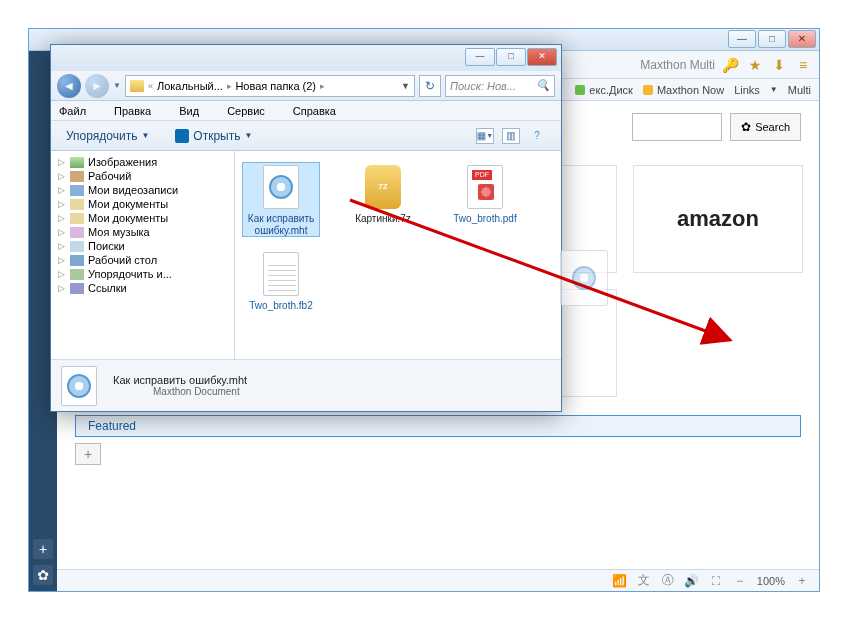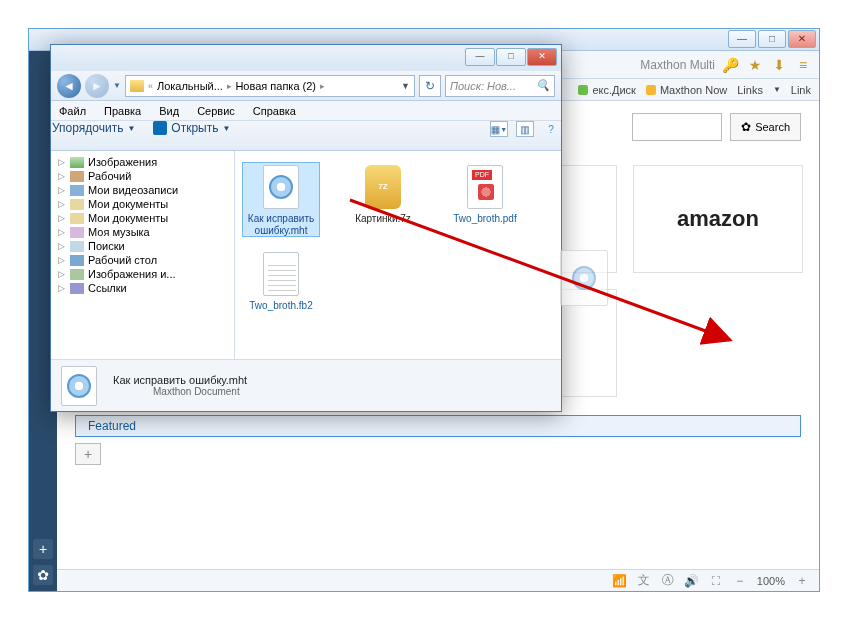--- a/index.html
+++ b/index.html
@@ -87,24 +87,24 @@
 .addr-box { flex: 1; height: 22px; border: 1px solid #9fb8d0; background: #fff; display: flex;
   align-items: center; font-size: 11px; padding: 0 4px; gap: 4px; }
 .folder-icon { width: 14px; height: 12px; background: linear-gradient(#fce28a,#e6b84a); border-radius: 1px; }
 .crumb-sep { color: #888; font-size: 9px; }
 .refresh-btn { width: 22px; height: 22px; border: 1px solid #9fb8d0; background: #fff;
   display: flex; align-items: center; justify-content: center; color: #3a6fa8; font-size: 12px; }
 .search-box { width: 110px; height: 22px; border: 1px solid #9fb8d0; background: #fff;
   font-size: 11px; color: #888; font-style: italic; padding: 0 4px; display: flex; align-items: center; justify-content: space-between; }
 
 .exp-menu { height: 20px; background: #f2f6fb; border-bottom: 1px solid #d0ddea;
-  display: flex; gap: 18px; padding: 0 8px; font-size: 11px; align-items: center; }
+  display: flex; gap: 28px; padding: 0 8px; font-size: 11px; align-items: center; }
 
 .exp-toolbar { height: 30px; background: linear-gradient(#f2f6fb,#e3ecf6); border-bottom: 1px solid #b8cde2;
-  display: flex; align-items: flex-start; gap: 18px; padding: 0 1px; font-size: 12px; }
+  display: flex; align-items: center; gap: 26px; padding: 0 15px; font-size: 12px; }
 .tb-btn { display: flex; align-items: center; gap: 4px; color: #1a4a7a; }
 .tb-drop { font-size: 8px; color: #1a4a7a; }
 .tb-open-icon { width: 14px; height: 14px; background: #0a6cb5; border-radius: 2px; }
 .tb-right { margin-left: auto; display: flex; gap: 8px; }
 .tb-ricon { width: 18px; height: 16px; border: 1px solid #9fb8d0; background: #fff;
   display: flex; align-items: center; justify-content: center; font-size: 10px; color: #3a6fa8; }
 
 .exp-body { flex: 1; display: flex; overflow: hidden; }
 .exp-tree { width: 184px; border-right: 1px solid #d0ddea; background: #fff; overflow-y: auto;
   font-size: 11px; padding: 4px 2px; }
@@ -185,21 +185,21 @@
     <span class="bm-item">
       <span class="bm-yandex-dot"></span>
       <span>екс.Диск</span>
     </span>
     <span class="bm-item">
       <span class="bm-maxthon-dot"></span>
       <span>Maxthon Now</span>
     </span>
     <span class="bm-item">Links</span>
     <span style="font-size:8px;">▼</span>
-    <span class="bm-item">Link</span>
+    <span class="bm-item">Multi</span>
   </div>
 
   <div class="browser-content">
     <div class="search-row">
       <div class="search-input"></div>
       <div class="search-btn">
         <span class="gear">✿</span>
         <span>Search</span>
       </div>
     </div>
@@ -335,21 +335,21 @@
           <span>Поиски</span>
         </div>
       <div class="tree-item">
           <span class="tree-exp">▷</span>
           <span class="ic-desktop"></span>
           <span>Рабочий стол</span>
         </div>
       <div class="tree-item">
           <span class="tree-exp">▷</span>
           <span class="ic-save"></span>
-          <span>Изображения и...</span>
+          <span>Упорядочить и...</span>
         </div>
       <div class="tree-item">
           <span class="tree-exp">▷</span>
           <span class="ic-link"></span>
           <span>Ссылки</span>
         </div>
     </div>
 
     <div class="exp-files">
       <div class="file-item selected">

